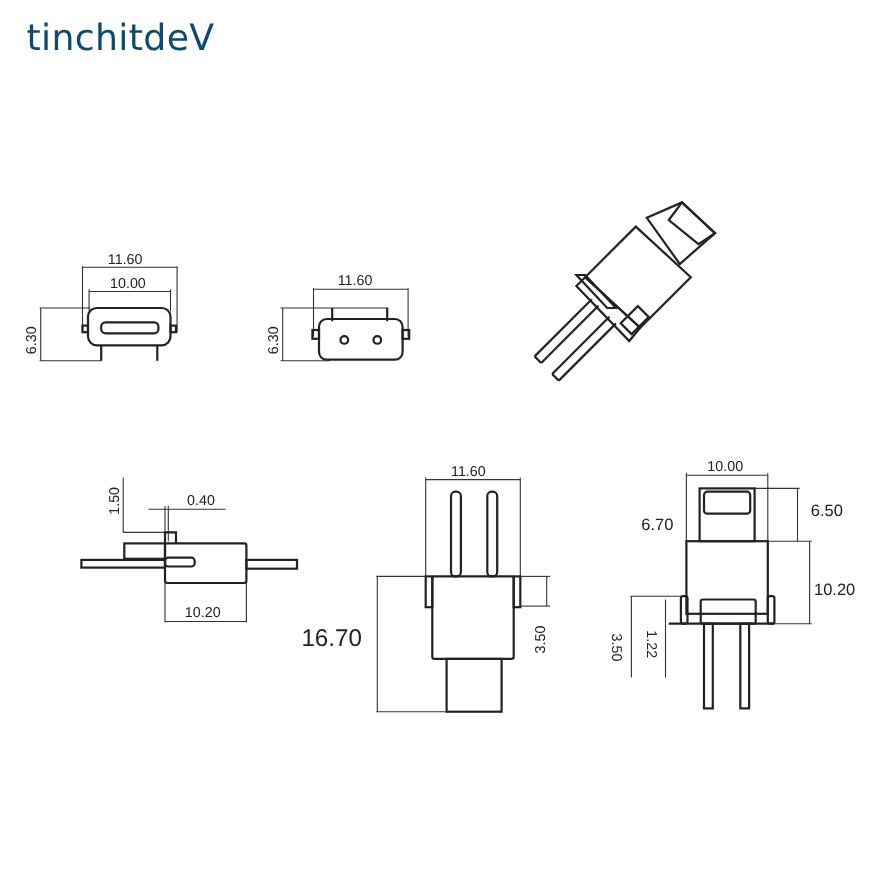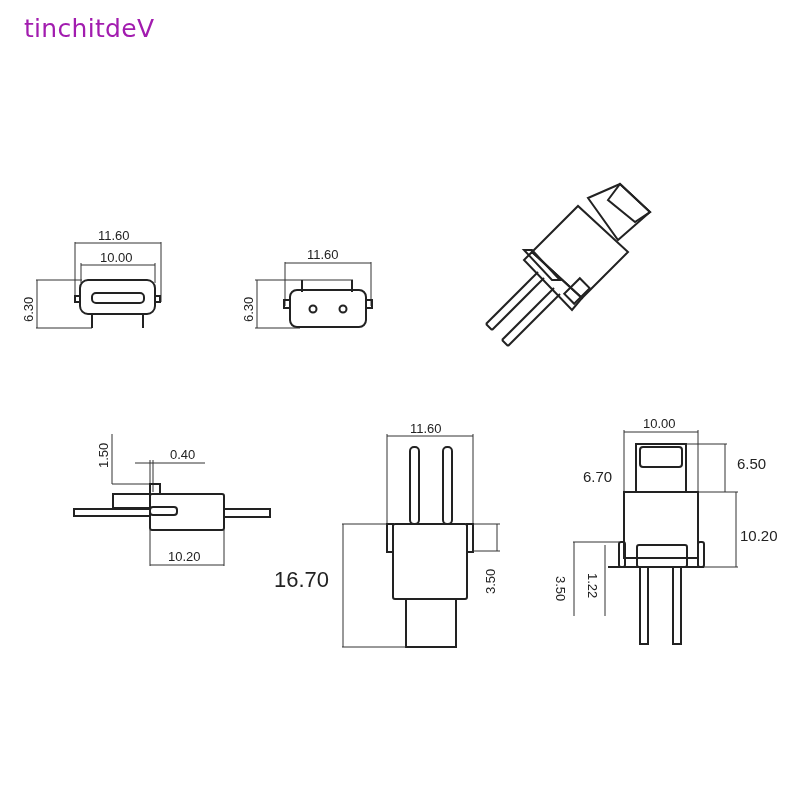--- a/index.html
+++ b/index.html
@@ -1,19 +1,19 @@
 <!DOCTYPE html>
 <html><head>
 <meta charset="utf-8">
 <style>
   html, body { margin: 0; padding: 0; background: #ffffff; }
   body { width: 800px; height: 800px; position: relative; overflow: hidden;
          font-family: "Liberation Sans", sans-serif; }
-  .watermark { position: absolute; left: 24px; top: 14px; font-size: 25px;
-               color: #a21caf; letter-spacing: 0.3px; font-family: "DejaVu Sans", sans-serif; }
+  .watermark { position: absolute; left: 24px; top: 14px; font-size: 33px;
+               color: #0c4a6e; letter-spacing: 0.3px; font-family: "DejaVu Sans", sans-serif; }
   svg { position: absolute; left: 0; top: 0; }
   .dim { font-family: "Liberation Sans", sans-serif; font-size: 13px; fill: #222; }
   .dim-lg { font-family: "Liberation Sans", sans-serif; font-size: 22px; fill: #222; }
   .dim-md { font-family: "Liberation Sans", sans-serif; font-size: 15px; fill: #222; }
   .ln { stroke: #222; stroke-width: 2; fill: none; }
   .thin { stroke: #333; stroke-width: 1; fill: none; }
 </style>
 </head>
 <body>
 

